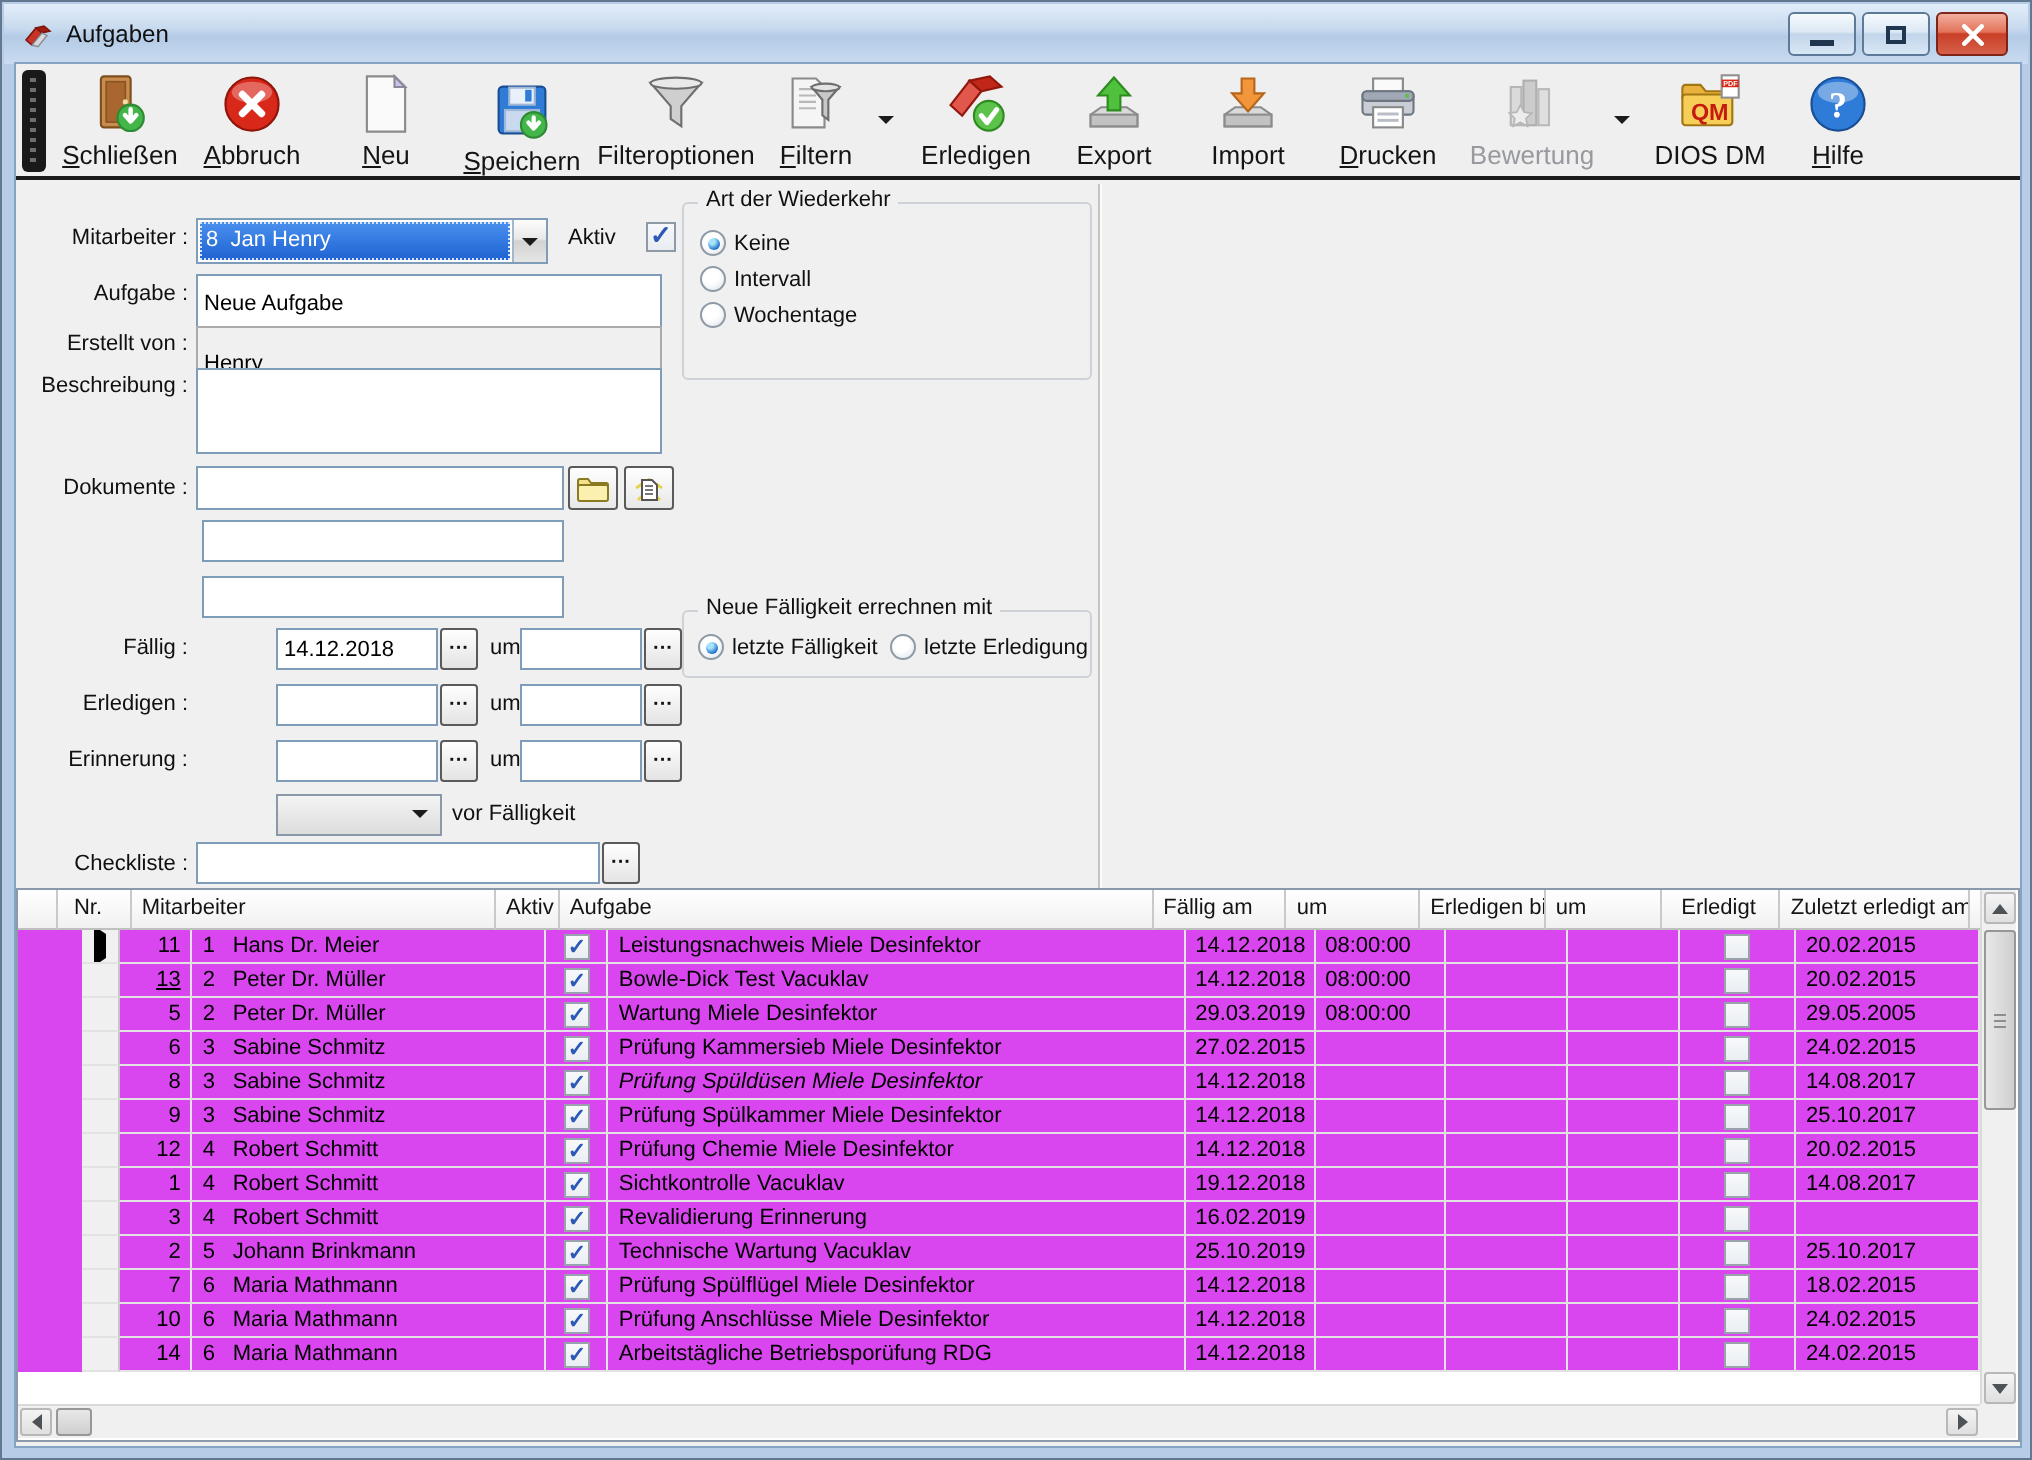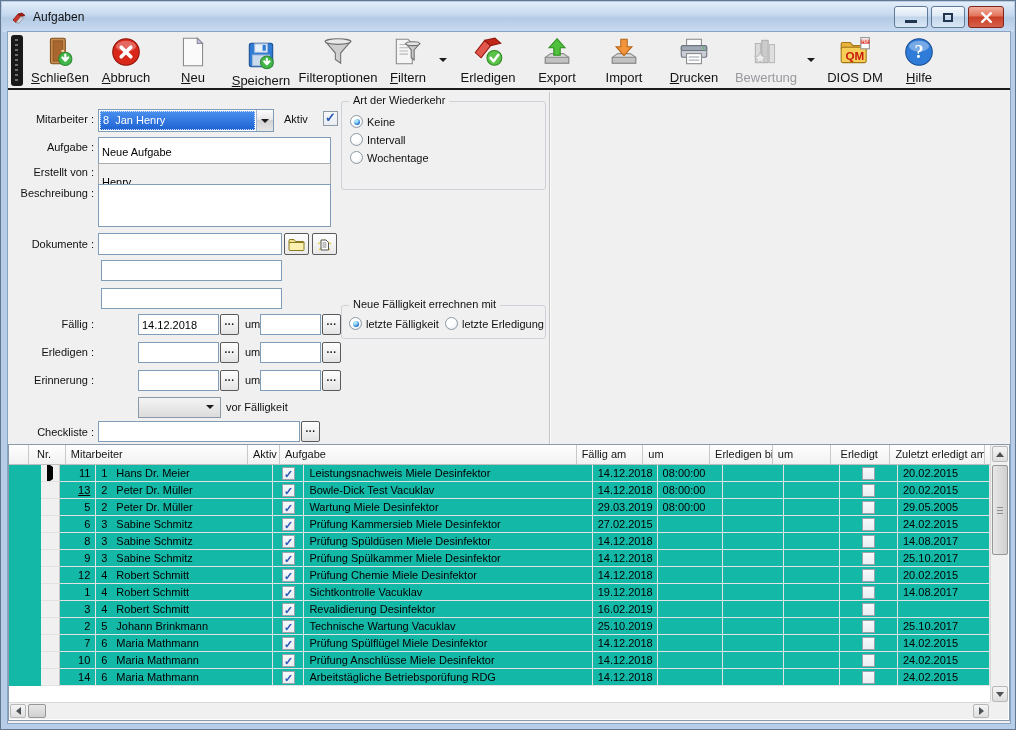--- a/index.html
+++ b/index.html
@@ -68,21 +68,21 @@
   .cb-small{display:inline-block;width:13px;height:13px;border:1px solid #9AA2AB;background:linear-gradient(180deg,#F7F9FB,#EAEEF2);position:relative;}
   .cb-small.checked::after{content:"✓";position:absolute;left:1px;top:-2px;font-size:11px;font-weight:bold;color:#2B59B5;}
 
   
   .grid{position:absolute;left:0;top:412px;width:1002px;height:277px;background:#FFF;border:1px solid #8A99AB;}
   .grid-header{position:absolute;left:0;top:0;width:981px;height:20px;display:flex;}
   .hcell{height:20px;background:linear-gradient(180deg,#FFFFFF,#F1F1F1);border-right:1px solid #C9C9C9;border-bottom:1px solid #BFBFBF;
     line-height:19px;padding-left:5px;color:#141414;white-space:nowrap;overflow:hidden;}
   .hcell.fill{flex:1;border-right:none;}
   #grid-rows{position:absolute;left:0;top:20px;width:981px;}
-  .grow{display:flex;height:17px;background:#14b8a6;padding-left:32px;}
+  .grow{display:flex;height:17px;background:#d946ef;padding-left:32px;}
   .gcell{height:17px;border-right:1px solid #E2E2E2;border-bottom:1px solid #E2E2E2;line-height:16px;padding-left:5px;white-space:nowrap;overflow:hidden;}
   .gcell.sel{background:#F0F0F0;border-right:1px solid #C6C6C6;padding:0;}
   .gcell.num{text-align:right;padding-right:5px;padding-left:0;}
   .gcell.center{display:flex;align-items:center;justify-content:center;padding-left:0;}
   .mnum{display:inline-block;width:15px;}
   .rowmarker{width:0;height:0;border-left:6px solid #000;border-top:4.5px solid transparent;border-bottom:4.5px solid transparent;margin:4px 0 0 6px;}
 
   
   .vscroll{position:absolute;right:1px;top:0;width:18px;height:258px;background:#F0F0F0;border-left:1px solid #DADADA;}
   .hscroll{position:absolute;left:0;bottom:1px;width:981px;height:17px;background:#F0F0F0;border-top:1px solid #DADADA;}
@@ -462,21 +462,21 @@
             </div>
             <div class="gcell" style="width: 95px;">24.02.2015</div>
           </div>
           <div class="grow">
             <div class="gcell sel" style="width: 20px;"></div>
             <div class="gcell num" style="width: 37px;">8</div>
             <div class="gcell" style="width: 183px;"><span class="mnum">3</span><span>Sabine Schmitz</span></div>
             <div class="gcell center" style="width: 32px;">
               <span class="cb-small checked"></span>
             </div>
-            <div class="gcell" style="width: 298px;">Prüfung Spüldüsen Miele Desinfektor</div>
+            <div class="gcell" style="width: 298px; font-style: italic;">Prüfung Spüldüsen Miele Desinfektor</div>
             <div class="gcell" style="width: 67px;">14.12.2018</div>
             <div class="gcell" style="width: 67px;"></div>
             <div class="gcell" style="width: 63px;"></div>
             <div class="gcell" style="width: 58px;"></div>
             <div class="gcell center" style="width: 60px;">
               <span class="cb-small"></span>
             </div>
             <div class="gcell" style="width: 95px;">14.08.2017</div>
           </div>
           <div class="grow">
@@ -530,21 +530,21 @@
             </div>
             <div class="gcell" style="width: 95px;">14.08.2017</div>
           </div>
           <div class="grow">
             <div class="gcell sel" style="width: 20px;"></div>
             <div class="gcell num" style="width: 37px;">3</div>
             <div class="gcell" style="width: 183px;"><span class="mnum">4</span><span>Robert Schmitt</span></div>
             <div class="gcell center" style="width: 32px;">
               <span class="cb-small checked"></span>
             </div>
-            <div class="gcell" style="width: 298px;">Revalidierung Desinfektor</div>
+            <div class="gcell" style="width: 298px;">Revalidierung Erinnerung</div>
             <div class="gcell" style="width: 67px;">16.02.2019</div>
             <div class="gcell" style="width: 67px;"></div>
             <div class="gcell" style="width: 63px;"></div>
             <div class="gcell" style="width: 58px;"></div>
             <div class="gcell center" style="width: 60px;">
               <span class="cb-small"></span>
             </div>
             <div class="gcell" style="width: 95px;"></div>
           </div>
           <div class="grow">
@@ -572,21 +572,21 @@
               <span class="cb-small checked"></span>
             </div>
             <div class="gcell" style="width: 298px;">Prüfung Spülflügel Miele Desinfektor</div>
             <div class="gcell" style="width: 67px;">14.12.2018</div>
             <div class="gcell" style="width: 67px;"></div>
             <div class="gcell" style="width: 63px;"></div>
             <div class="gcell" style="width: 58px;"></div>
             <div class="gcell center" style="width: 60px;">
               <span class="cb-small"></span>
             </div>
-            <div class="gcell" style="width: 95px;">14.02.2015</div>
+            <div class="gcell" style="width: 95px;">18.02.2015</div>
           </div>
           <div class="grow">
             <div class="gcell sel" style="width: 20px;"></div>
             <div class="gcell num" style="width: 37px;">10</div>
             <div class="gcell" style="width: 183px;"><span class="mnum">6</span><span>Maria Mathmann</span></div>
             <div class="gcell center" style="width: 32px;">
               <span class="cb-small checked"></span>
             </div>
             <div class="gcell" style="width: 298px;">Prüfung Anschlüsse Miele Desinfektor</div>
             <div class="gcell" style="width: 67px;">14.12.2018</div>

